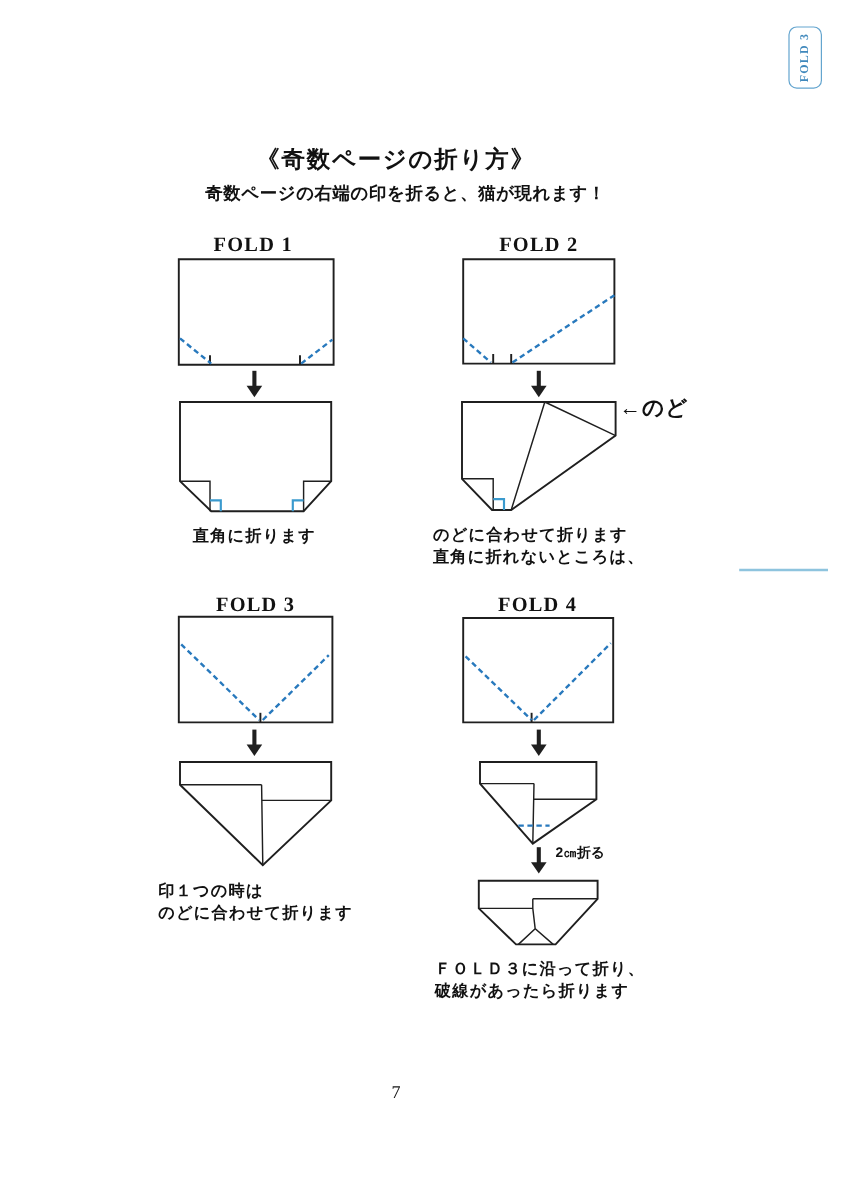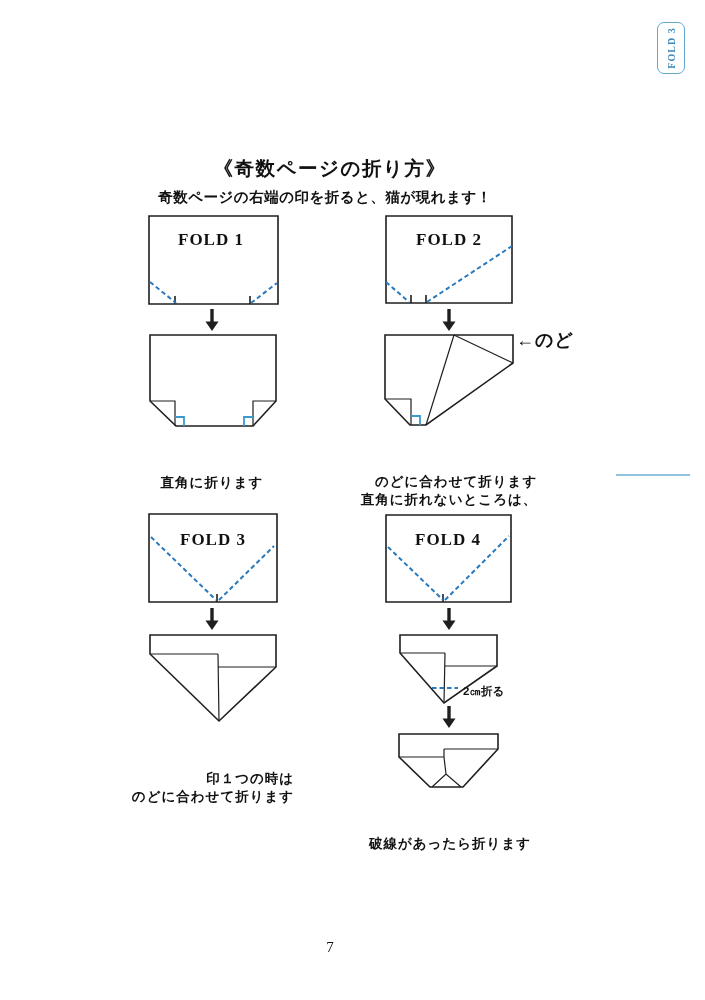--- a/index.html
+++ b/index.html
@@ -10,21 +10,21 @@
     --tab-border:#64a5cf;
     --rule-blue:#8ec4de;
     --text:#111;
   }
   html,body{margin:0;padding:0;background:#fff;}
   .page{
     position:relative;width:705px;height:1000px;background:#ffffff;
     font-family:"Liberation Sans",sans-serif;color:var(--text);overflow:hidden;
   }
   .abs{position:absolute;}
-  .ctr{transform:translateX(-50%);text-align:right;white-space:nowrap;margin-top:36px;}
+  .ctr{transform:translateX(-50%);text-align:left;white-space:nowrap;}
   .page-title{font-size:19.5px;font-weight:700;letter-spacing:1.5px;}
   .page-subtitle{font-size:14.5px;font-weight:700;letter-spacing:0.5px;}
   .fold-heading{
     font-family:"Liberation Serif",serif;font-weight:700;font-size:17px;letter-spacing:1px;
   }
   .caption{font-size:13.5px;font-weight:700;letter-spacing:1px;line-height:18px;}
   .gutter-label{font-size:18px;font-weight:700;letter-spacing:1px;}
   .note{font-size:11.5px;font-weight:700;}
   .page-number{font-family:"Liberation Serif",serif;font-size:15px;}
   .tab{
@@ -50,21 +50,21 @@
 </head>
 <body>
 
 <div class="page">
 
   <div class="tab">
     <span>FOLD 3</span>
   </div>
 
   <div class="abs ctr page-title" style="left:330px;top:119px;">《奇数ページの折り方》</div>
-  <div class="abs ctr page-subtitle" style="left:325px;top:152px;">奇数ページの右端の印を折ると、猫が現れます！</div>
+  <div class="abs ctr page-subtitle" style="left:338px;top:152px;">奇数ページの右端の印を折ると、猫が現れます！</div>
 
   <div class="abs ctr fold-heading" style="left:211px;top:194px;">FOLD 1</div>
   <div class="abs ctr fold-heading" style="left:449px;top:194px;">FOLD 2</div>
   <div class="abs ctr fold-heading" style="left:213px;top:494px;">FOLD 3</div>
   <div class="abs ctr fold-heading" style="left:448px;top:494px;">FOLD 4</div>
 
   <svg width="705" height="1000" viewBox="0 0 705 1000">
 
     <g>
       <path class="outline" d="M149,216 H278 V304 H149 Z"></path>
@@ -145,33 +145,34 @@
       <path class="inner" d="M399,757 H444 M444,749 H498 M444,749 V757 M444,757 L446,774 M432,787 L446,774 L461,787"></path>
     </g>
 
     <line class="rule" x1="616" y1="475" x2="690" y2="475"></line>
   </svg>
 
   <div class="abs gutter-label" style="left:516px;top:328px;">
     <span>←</span><span>のど</span>
   </div>
 
-  <div class="abs note" style="left:463px;top:684px;text-align:center;">2㎝折る</div>
+  <div class="abs note" style="left:463px;top:703px;text-align:center;">2㎝折る</div>
 
   <div class="abs ctr caption" style="left:212px;top:438px;">直角に折ります</div>
 
   <div class="abs ctr caption" style="left:449px;top:437px;">
     <div>のどに合わせて折ります</div>
     <div>直角に折れないところは、</div>
   </div>
 
   <div class="abs ctr caption" style="left:213px;top:734px;">
     <div>印１つの時は</div>
     <div>のどに合わせて折ります</div>
   </div>
 
   <div class="abs ctr caption" style="left:450px;top:799px;">
+    <div>ＦＯＬＤ３に沿って折り、</div>
     <div>破線があったら折ります</div>
   </div>
 
   <div class="abs ctr page-number" style="left:330px;top:903px;">7</div>
 
 </div>
 
 </body></html>

